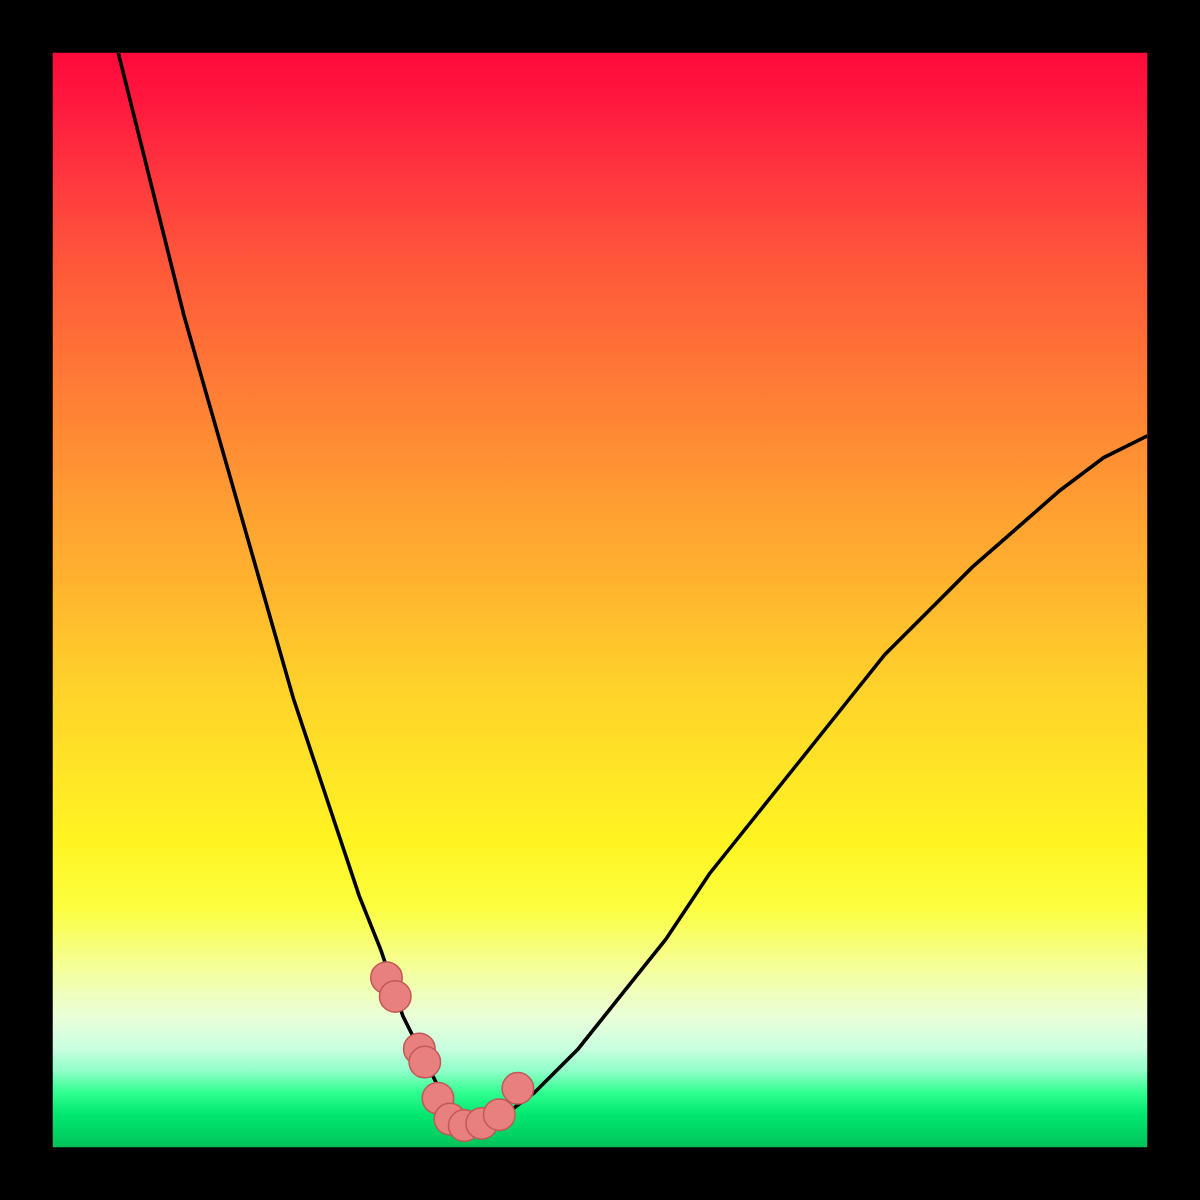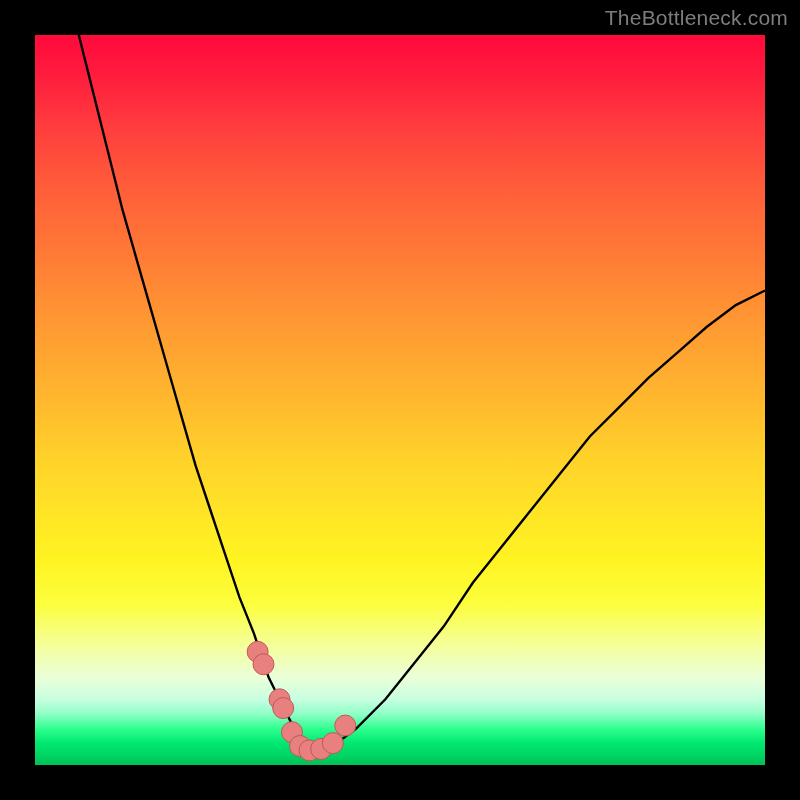--- a/index.html
+++ b/index.html
@@ -87,14 +87,13 @@
           <circle cx="248.20" cy="673.06" r="10.5" fill="#e98080" stroke="#c05858" stroke-width="1"></circle>
           <circle cx="256.96" cy="697.15" r="10.5" fill="#e98080" stroke="#c05858" stroke-width="1"></circle>
           <circle cx="264.99" cy="711.02" r="10.5" fill="#e98080" stroke="#c05858" stroke-width="1"></circle>
           <circle cx="274.48" cy="715.40" r="10.5" fill="#e98080" stroke="#c05858" stroke-width="1"></circle>
           <circle cx="286.16" cy="713.94" r="10.5" fill="#e98080" stroke="#c05858" stroke-width="1"></circle>
           <circle cx="297.84" cy="708.10" r="10.5" fill="#e98080" stroke="#c05858" stroke-width="1"></circle>
           <circle cx="310.25" cy="690.58" r="10.5" fill="#e98080" stroke="#c05858" stroke-width="1"></circle>
         </g>
     </svg>
   </div>
-  <div class="watermark">TheBottleneck.com</div>
 </div>
 
 </body></html>

